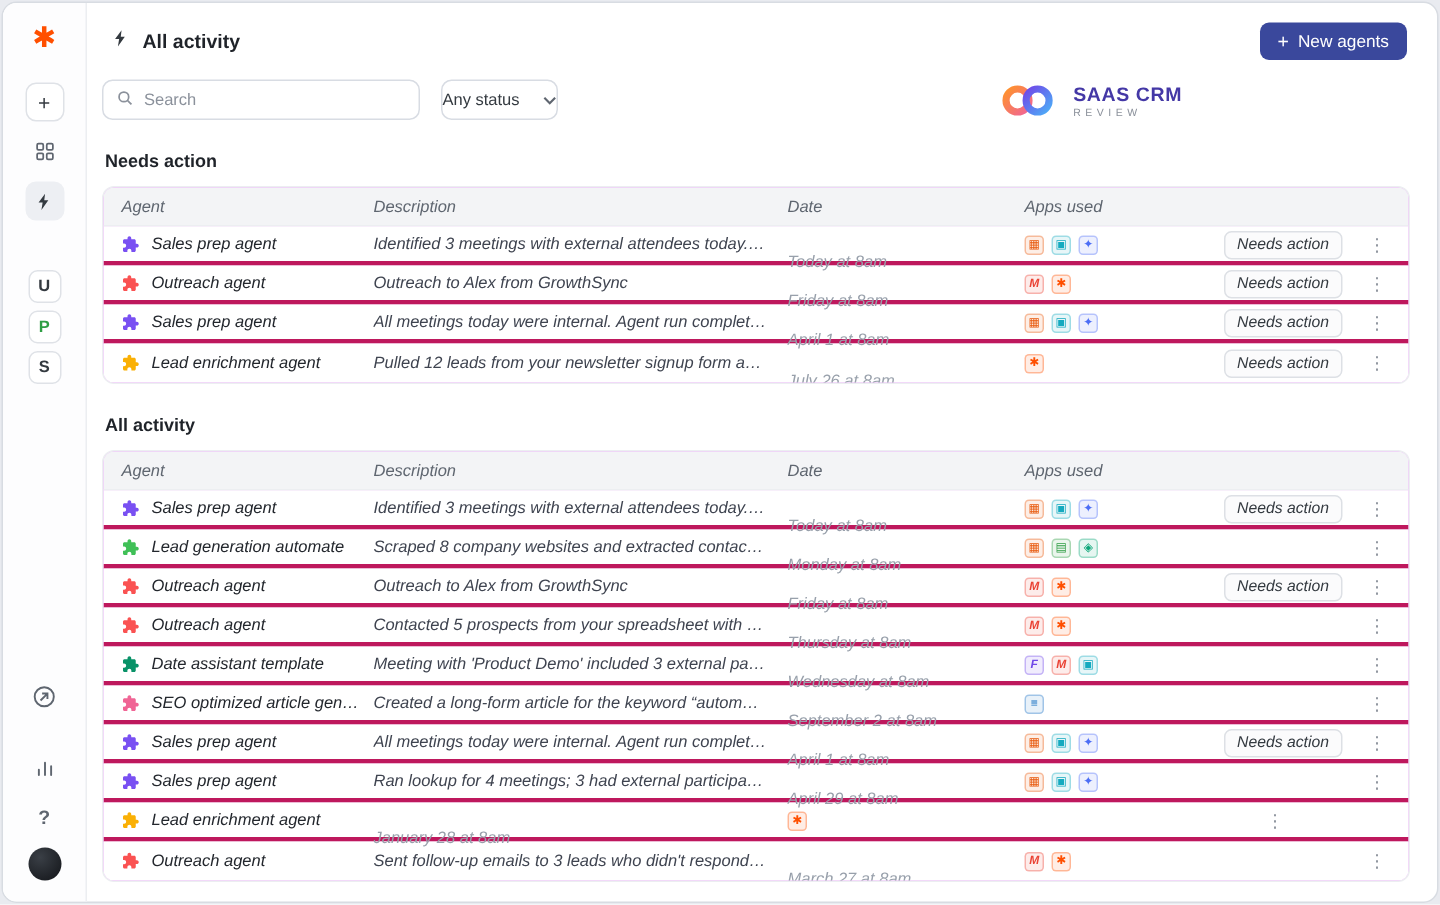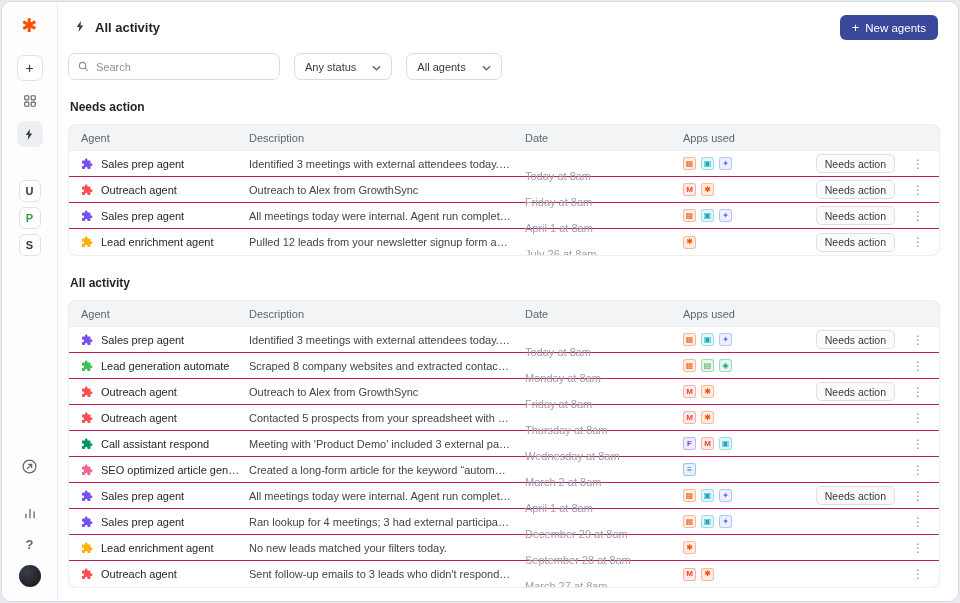--- a/index.html
+++ b/index.html
@@ -24,29 +24,29 @@
   .main { flex:1; display:flex; flex-direction:column; min-width:0; }
   .topbar { display:flex; align-items:center; gap:8px; padding:13px 20px 4px 16px; }
   .topbar h1 { font-size:13px; font-weight:bold; color:#1f2329; }
   .new-agent-btn { margin-left:auto; background:#3a489c; color:#fff; border:none; border-radius:6px; font-size:11.5px; padding:6px 12px; display:flex; align-items:center; gap:6px; cursor:pointer; }
   .new-agent-btn .plus { font-size:13px; line-height:1; }
 
   .filters { display:flex; align-items:flex-end; padding:9px 18px 0 10px; gap:14px; }
   .search-box { width:212px; height:27px; border:1px solid #d8dce3; border-radius:7px; display:flex; align-items:center; gap:7px; padding:0 9px; background:#fff; }
   .search-box input { border:none; outline:none; font-size:11px; flex:1; color:#343a40; background:transparent; font-family:inherit; }
   .search-box input::placeholder { color:#8b919b; }
-  .select { height:27px; border:1px solid #d8dce3; border-radius:7px; display:flex; align-items:center; gap:16px; padding:0 10px; font-size:11px; color:#343a40; background:#fff; cursor:pointer; }
+  .select { height:27px; border:1px solid #d8dce3; border-radius:7px; display:flex; align-items:center; gap:16px; padding:0 0; font-size:11px; color:#343a40; background:#fff; cursor:pointer; }
   .brand { margin-left:auto; margin-right:152px; display:flex; align-items:center; gap:7px; }
   .brand-text .name { font-size:13px; font-weight:bold; color:#4438a6; letter-spacing:.4px; }
   .brand-text .sub { font-size:7px; letter-spacing:3px; color:#8b919b; margin-top:2px; }
 
   .content { padding:0 18px 0 10px; flex:1; overflow:hidden; }
   .section-title { font-size:12px; font-weight:bold; color:#1f2329; margin:20px 0 10px 2px; }
-  .table { border:1px solid #eceef1; border-radius:8px; overflow:hidden; background:#f0abfc; }
-  .row { display:grid; grid-template-columns:168px 276px 158px 112px 1fr 26px; align-items:center; height:26px; padding:0 8px 0 12px; border-bottom:1px solid #be185d; font-size:11px; background:#fff; }
+  .table { border:1px solid #eceef1; border-radius:8px; overflow:hidden; background:#f0abfc;font-style:italic; }
+  .row { display:grid; grid-template-columns:168px 276px 158px 112px 1fr 26px; align-items:center; height:26px; padding:0 8px 0 12px; border-bottom:3px solid #be185d; font-size:11px; background:#fff; }
   .row:last-child { border-bottom:none; }
   .thead { background:#f3f4f6; color:#5f6670; border-bottom:1px solid #eceef1; }
   .th { font-size:11px; white-space:nowrap; }
   .cell { white-space:nowrap; overflow:hidden; text-overflow:ellipsis; }
   .agent { display:flex; align-items:center; gap:8px; color:#23272d; }
   .agent-icon { display:inline-flex; flex-shrink:0; }
   .desc { color:#3f4450; padding-right:14px; }
   .date { color:#98a0ab;margin-top:24px; }
   .apps { display:flex; gap:5px; overflow:visible; }
   .app-icon { width:13px; height:13px; border-radius:3px; border:1px solid; display:inline-flex; align-items:center; justify-content:center; font-size:8px; font-weight:bold; line-height:1; flex-shrink:0; }
@@ -126,27 +126,39 @@
         <input type="text" placeholder="Search" style="">
       </div>
       <div class="select">
         <span>Any status</span>
         <span>
           <svg width="9" height="6" viewBox="0 0 10 6" fill="none" stroke="#5f6670" stroke-width="1.6">
               <path d="M1 1l4 4 4-4"></path>
             </svg>
         </span>
       </div>
-      <div class="select">
-        <span>All agents</span>
-        <span>
-          <svg width="9" height="6" viewBox="0 0 10 6" fill="none" stroke="#5f6670" stroke-width="1.6">
-              <path d="M1 1l4 4 4-4"></path>
-            </svg>
-        </span>
+      <div class="brand">
+        <svg width="44" height="26" viewBox="0 0 46 26">
+          <defs>
+            <linearGradient id="bg1" x1="0" y1="0" x2="1" y2="1">
+                <stop offset="0" stop-color="#7048e8"></stop>
+                <stop offset="1" stop-color="#4dabf7"></stop>
+              </linearGradient>
+            <linearGradient id="bg2" x1="0" y1="0" x2="1" y2="1">
+                <stop offset="0" stop-color="#ff922b"></stop>
+                <stop offset="1" stop-color="#f06595"></stop>
+              </linearGradient>
+          </defs>
+          <circle cx="15" cy="13" r="8" fill="none" stroke="url(#bg2)" stroke-width="5"></circle>
+          <circle cx="29" cy="13" r="8" fill="none" stroke="url(#bg1)" stroke-width="5"></circle>
+        </svg>
+        <div class="brand-text">
+          <div class="name">SAAS CRM</div>
+          <div class="sub">REVIEW</div>
+        </div>
       </div>
     </div>
 
     <div class="content" id="sections">
         <section class="section">
           <h2 class="section-title">Needs action</h2>
           <div class="table">
             <div class="row thead">
               <div class="th">Agent</div>
               <div class="th">Description</div>
@@ -327,21 +339,21 @@
               <div class="cell badge-cell"></div>
               <div class="cell kebab">⋮</div>
             </div>
             <div class="row">
               <div class="cell agent">
                 <span class="agent-icon">
                   <svg viewBox="0 0 24 24" width="12" height="12" fill="#099268">
                     <path d="M20.5 11H19V7c0-1.1-.9-2-2-2h-4V3.5C13 2.12 11.88 1 10.5 1S8 2.12 8 3.5V5H4c-1.1 0-2 .9-2 2v3.8h1.5c1.49 0 2.7 1.21 2.7 2.7S5 16.2 3.5 16.2H2V20c0 1.1.9 2 2 2h3.8v-1.5c0-1.49 1.21-2.7 2.7-2.7s2.7 1.21 2.7 2.7V22H17c1.1 0 2-.9 2-2v-4h1.5c1.38 0 2.5-1.12 2.5-2.5S21.88 11 20.5 11z"></path>
                   </svg>
                 </span>
-                <span class="agent-name">Call assistant respond</span>
+                <span class="agent-name">Date assistant template</span>
               </div>
               <div class="cell desc">Meeting with 'Product Demo' included 3 external partners…</div>
               <div class="cell date">Wednesday at 8am</div>
               <div class="cell apps">
                 <span class="app-icon" style="color: rgb(112, 72, 232); background: rgba(112, 72, 232, 0.1); border-color: rgba(112, 72, 232, 0.35);">F</span>
                 <span class="app-icon" style="color: rgb(234, 67, 53); background: rgba(234, 67, 53, 0.1); border-color: rgba(234, 67, 53, 0.35);">M</span>
                 <span class="app-icon" style="color: rgb(21, 170, 191); background: rgba(21, 170, 191, 0.1); border-color: rgba(21, 170, 191, 0.35);">▣</span>
               </div>
               <div class="cell badge-cell"></div>
               <div class="cell kebab">⋮</div>
@@ -349,21 +361,21 @@
             <div class="row">
               <div class="cell agent">
                 <span class="agent-icon">
                   <svg viewBox="0 0 24 24" width="12" height="12" fill="#f06595">
                     <path d="M20.5 11H19V7c0-1.1-.9-2-2-2h-4V3.5C13 2.12 11.88 1 10.5 1S8 2.12 8 3.5V5H4c-1.1 0-2 .9-2 2v3.8h1.5c1.49 0 2.7 1.21 2.7 2.7S5 16.2 3.5 16.2H2V20c0 1.1.9 2 2 2h3.8v-1.5c0-1.49 1.21-2.7 2.7-2.7s2.7 1.21 2.7 2.7V22H17c1.1 0 2-.9 2-2v-4h1.5c1.38 0 2.5-1.12 2.5-2.5S21.88 11 20.5 11z"></path>
                   </svg>
                 </span>
                 <span class="agent-name">SEO optimized article gen…</span>
               </div>
               <div class="cell desc">Created a long-form article for the keyword “automate lead…</div>
-              <div class="cell date">March 2 at 8am</div>
+              <div class="cell date">September 2 at 8am</div>
               <div class="cell apps">
                 <span class="app-icon" style="color: rgb(25, 113, 194); background: rgba(25, 113, 194, 0.1); border-color: rgba(25, 113, 194, 0.35);">≡</span>
               </div>
               <div class="cell badge-cell"></div>
               <div class="cell kebab">⋮</div>
             </div>
             <div class="row">
               <div class="cell agent">
                 <span class="agent-icon">
                   <svg viewBox="0 0 24 24" width="12" height="12" fill="#7950f2">
@@ -387,40 +399,39 @@
             <div class="row">
               <div class="cell agent">
                 <span class="agent-icon">
                   <svg viewBox="0 0 24 24" width="12" height="12" fill="#7950f2">
                     <path d="M20.5 11H19V7c0-1.1-.9-2-2-2h-4V3.5C13 2.12 11.88 1 10.5 1S8 2.12 8 3.5V5H4c-1.1 0-2 .9-2 2v3.8h1.5c1.49 0 2.7 1.21 2.7 2.7S5 16.2 3.5 16.2H2V20c0 1.1.9 2 2 2h3.8v-1.5c0-1.49 1.21-2.7 2.7-2.7s2.7 1.21 2.7 2.7V22H17c1.1 0 2-.9 2-2v-4h1.5c1.38 0 2.5-1.12 2.5-2.5S21.88 11 20.5 11z"></path>
                   </svg>
                 </span>
                 <span class="agent-name">Sales prep agent</span>
               </div>
               <div class="cell desc">Ran lookup for 4 meetings; 3 had external participants. Sent…</div>
-              <div class="cell date">December 29 at 8am</div>
+              <div class="cell date">April 29 at 8am</div>
               <div class="cell apps">
                 <span class="app-icon" style="color: rgb(232, 89, 12); background: rgba(232, 89, 12, 0.1); border-color: rgba(232, 89, 12, 0.35);">▦</span>
                 <span class="app-icon" style="color: rgb(21, 170, 191); background: rgba(21, 170, 191, 0.1); border-color: rgba(21, 170, 191, 0.35);">▣</span>
                 <span class="app-icon" style="color: rgb(76, 110, 245); background: rgba(76, 110, 245, 0.1); border-color: rgba(76, 110, 245, 0.35);">✦</span>
               </div>
               <div class="cell badge-cell"></div>
               <div class="cell kebab">⋮</div>
             </div>
             <div class="row">
               <div class="cell agent">
                 <span class="agent-icon">
                   <svg viewBox="0 0 24 24" width="12" height="12" fill="#fab005">
                     <path d="M20.5 11H19V7c0-1.1-.9-2-2-2h-4V3.5C13 2.12 11.88 1 10.5 1S8 2.12 8 3.5V5H4c-1.1 0-2 .9-2 2v3.8h1.5c1.49 0 2.7 1.21 2.7 2.7S5 16.2 3.5 16.2H2V20c0 1.1.9 2 2 2h3.8v-1.5c0-1.49 1.21-2.7 2.7-2.7s2.7 1.21 2.7 2.7V22H17c1.1 0 2-.9 2-2v-4h1.5c1.38 0 2.5-1.12 2.5-2.5S21.88 11 20.5 11z"></path>
                   </svg>
                 </span>
                 <span class="agent-name">Lead enrichment agent</span>
               </div>
-              <div class="cell desc">No new leads matched your filters today.</div>
-              <div class="cell date">September 28 at 8am</div>
+              <div class="cell date">January 28 at 8am</div>
               <div class="cell apps">
                 <span class="app-icon" style="color: rgb(255, 79, 0); background: rgba(255, 79, 0, 0.1); border-color: rgba(255, 79, 0, 0.35);">✱</span>
               </div>
               <div class="cell badge-cell"></div>
               <div class="cell kebab">⋮</div>
             </div>
             <div class="row">
               <div class="cell agent">
                 <span class="agent-icon">
                   <svg viewBox="0 0 24 24" width="12" height="12" fill="#fa5252">

